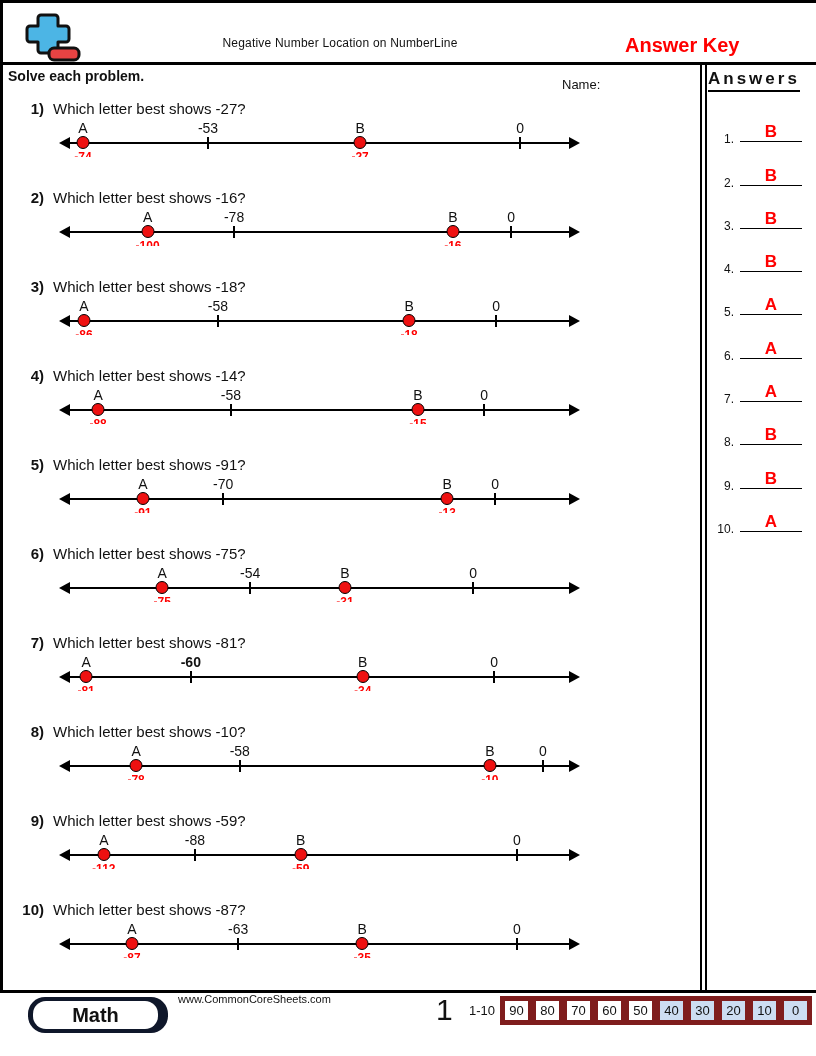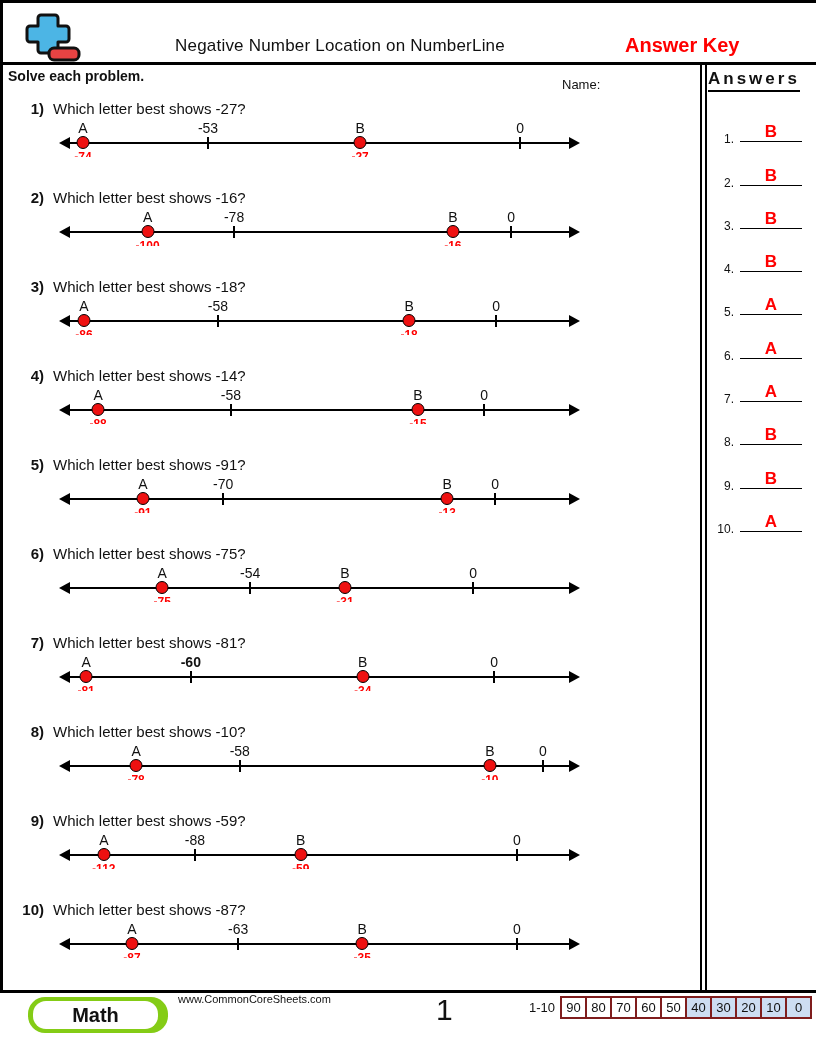--- a/index.html
+++ b/index.html
@@ -5,21 +5,21 @@
   html,body{margin:0;padding:0;}
   body{
     width:816px;height:1056px;position:relative;overflow:hidden;
     background:#ffffff;font-family:"Liberation Sans",sans-serif;color:#111;
   }
   .hline,.vline{position:absolute;background:#000;}
   
   .header{position:absolute;left:0;top:0;width:816px;height:62px;}
   .logo{position:absolute;left:20px;top:11px;width:62px;height:52px;}
   .page-title{position:absolute;left:120px;top:36px;width:440px;text-align:center;
-    font-size:17px;letter-spacing:.2px;}
+    font-size:12px;letter-spacing:.2px;}
   .name-label{position:absolute;left:562px;top:41px;font-size:13px;margin-top:36px;}
   .answer-key{position:absolute;left:625px;top:34px;font-size:20px;font-weight:bold;color:#f00;}
   
   .instruction{position:absolute;left:8px;top:68px;font-size:14px;font-weight:bold;}
   
   .problems{position:absolute;left:0;top:100px;width:700px;}
   .problem{position:relative;height:89px;}
   .q-row{display:flex;height:20px;font-size:15px;}
   .q-num{width:44px;text-align:right;font-weight:bold;flex:0 0 44px;}
   .q-text{margin-left:9px;}
@@ -43,29 +43,29 @@
     letter-spacing:3px;border-bottom:2px solid #000;padding-bottom:1px;}
   .answers-list{position:absolute;left:0;top:44px;width:100%;}
   .ans-item{position:relative;height:43.3px;}
   .ans-num{position:absolute;left:4px;bottom:6px;font-size:12px;width:24px;text-align:right;}
   .ans-blank{position:absolute;left:34px;bottom:10px;width:62px;border-bottom:1.5px solid #000;
     text-align:center;}
   .ans-letter{font-size:17px;font-weight:bold;color:#f00;line-height:19px;display:block;}
   
   .footer{position:absolute;left:0;top:993px;width:816px;height:63px;}
   .subject-badge{position:absolute;left:28px;top:4px;width:140px;height:36px;
-    background:#84cc16;border-radius:17px;}
+    background:#0f172a;border-radius:17px;}
   .subject-inner{position:absolute;left:5px;top:4px;right:10px;bottom:4px;background:#fff;
     border-radius:13px;display:flex;align-items:center;justify-content:center;
     font-size:20px;font-weight:bold;}
   .website{position:absolute;left:178px;top:0;font-size:11px;}
   .page-number{position:absolute;left:436px;top:0px;font-size:30px;}
   .score-area{position:absolute;right:4px;top:3px;display:flex;align-items:center;}
   .score-range{font-size:13px;margin-right:7px;}
-  .score-cell{width:23px;height:19px;border:2px solid #7f1d1d;margin-left:-2px;
+  .score-cell{width:23px;height:19px;border:5px solid #7f1d1d;margin-left:-2px;
     display:flex;align-items:center;justify-content:center;font-size:13px;background:#fff;}
   .score-cell.hl{background:#cdddf2;}
 </style>
 </head>
 <body>
 
 <div class="hline" style="left:0;top:0;width:816px;height:3px;"></div>
 <div class="vline" style="left:0;top:0;width:3px;height:990px;"></div>
 <div class="hline" style="left:0;top:62px;width:816px;height:3px;"></div>
 <div class="hline" style="left:0;top:990px;width:816px;height:3px;"></div>

